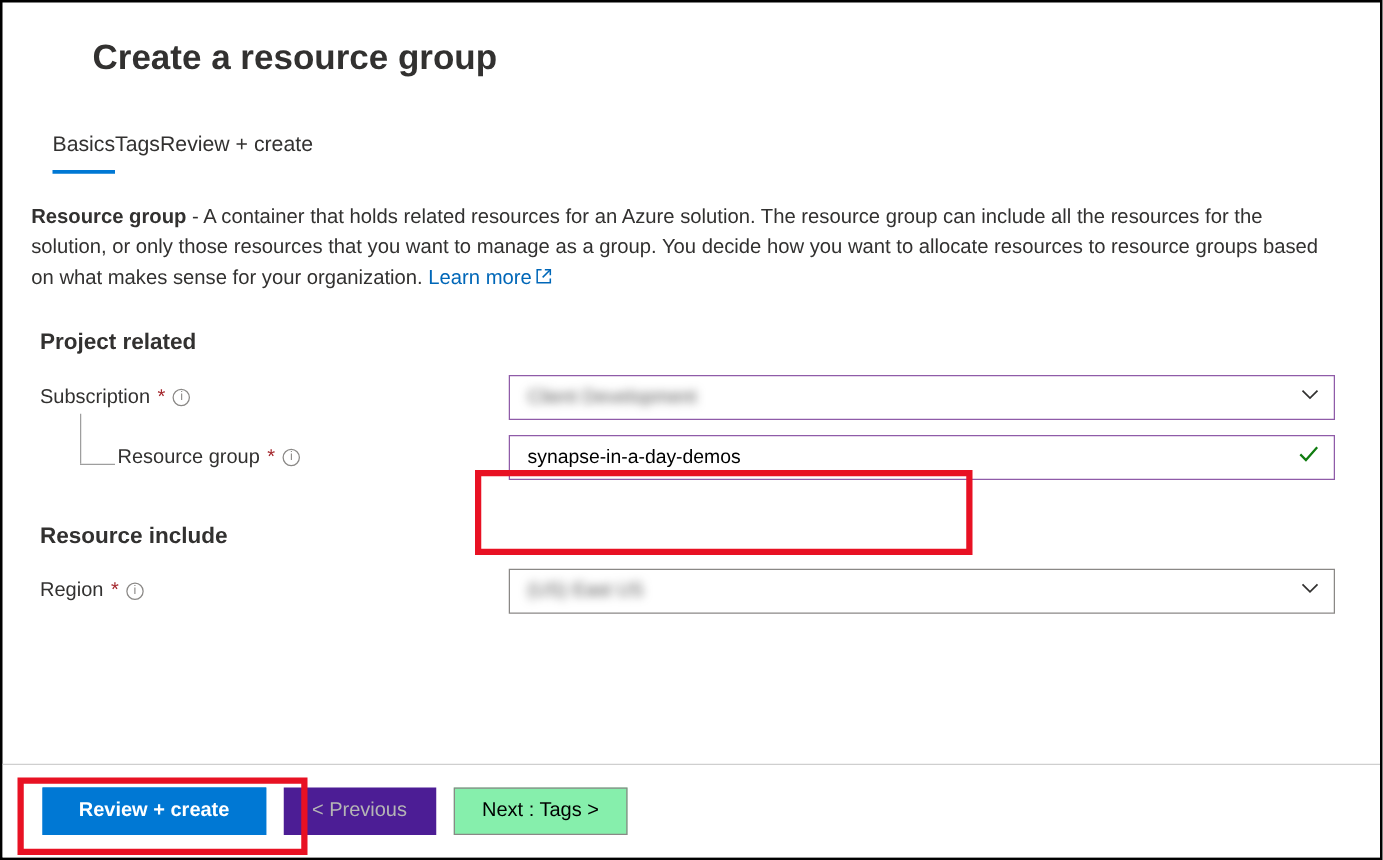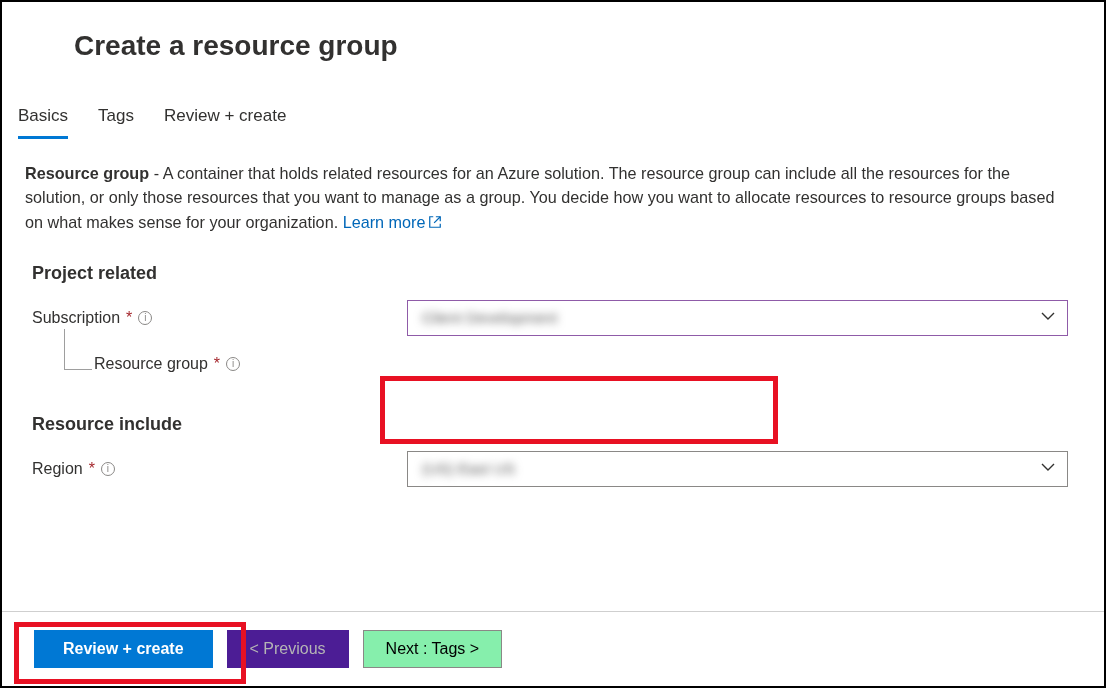--- a/index.html
+++ b/index.html
@@ -15,22 +15,21 @@
     }
     .page-title {
       font-size: 28px;
       font-weight: 600;
       padding: 28px 32px 12px 32px;
       color: #323130;
       margin-left: 40px;
     }
     .tabs {
       display: flex;
-      gap: 30px;
-      padding: 32px 0 0 16px;
+      padding: 32px 0 0 40px;
       border-bottom: none;
     }
     .tab {
       font-size: 17px;
       color: #323130;
       padding-bottom: 10px;
       cursor: pointer;
       border-bottom: 3px solid transparent;
     }
     .tab.active {
@@ -244,20 +243,28 @@
     </span>
   </div>
 </div>
 
 <div class="form-row">
   <div class="label-cell label-indent indent-line">
     <span>Resource group</span>
     <span class="req-star">*</span>
     <span class="info-icon">i</span>
   </div>
+  <div class="field-cell">
+    <input class="text-input" type="text" value="synapse-in-a-day-demos" style="">
+    <span class="check">
+      <svg width="18" height="18" viewBox="0 0 16 16">
+          <path d="M2 8l4 4 8-9" fill="none" stroke="#107c10" stroke-width="1.6"></path>
+        </svg>
+    </span>
+  </div>
 </div>
 
 <div class="section-heading">Resource include</div>
 
 <div class="form-row">
   <div class="label-cell">
     <span>Region</span>
     <span class="req-star">*</span>
     <span class="info-icon">i</span>
   </div>

